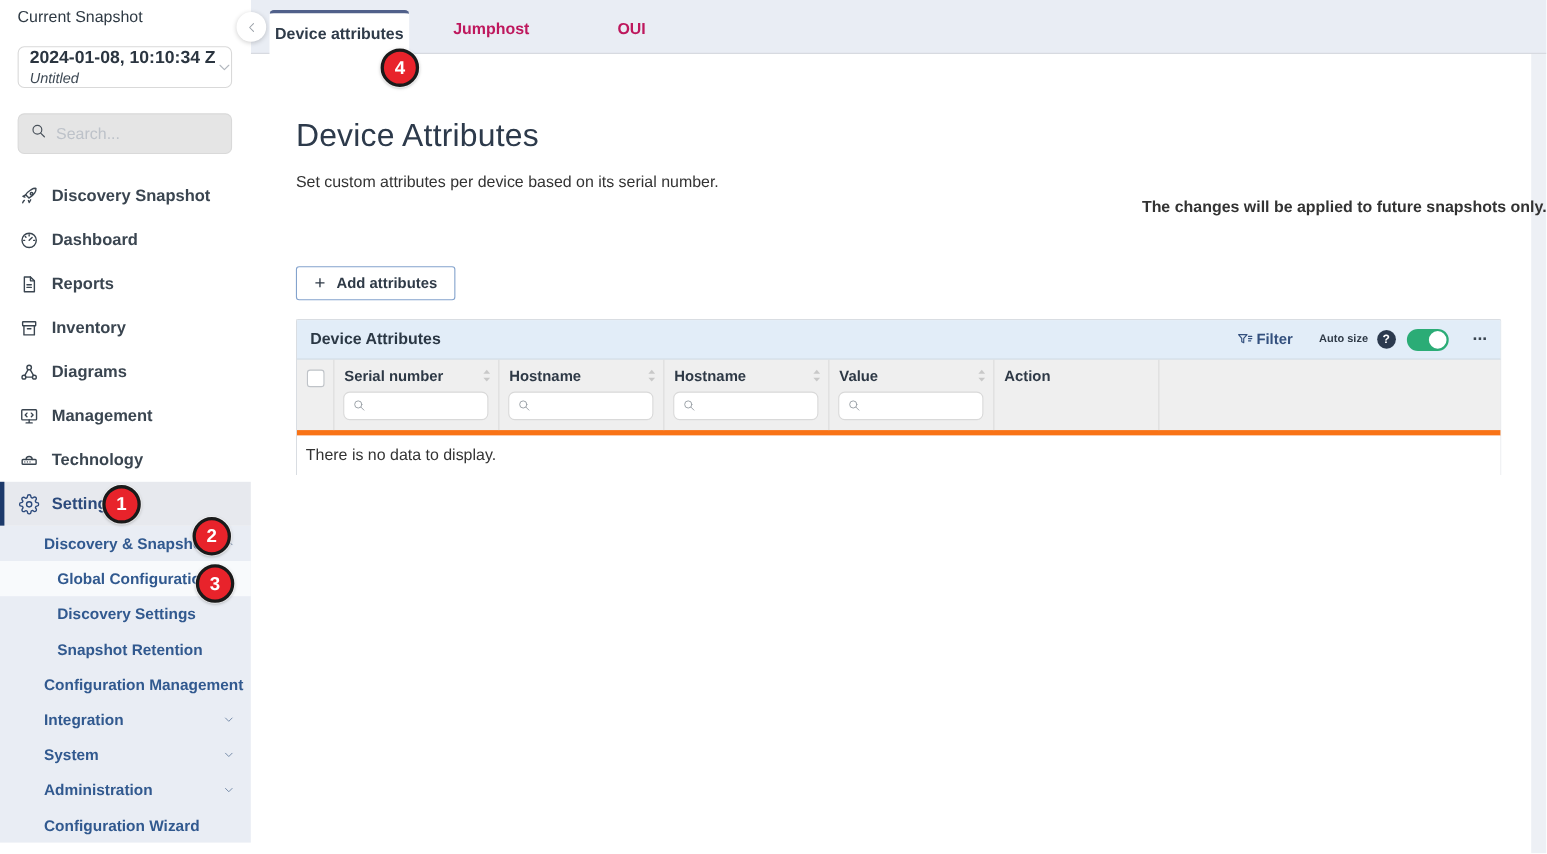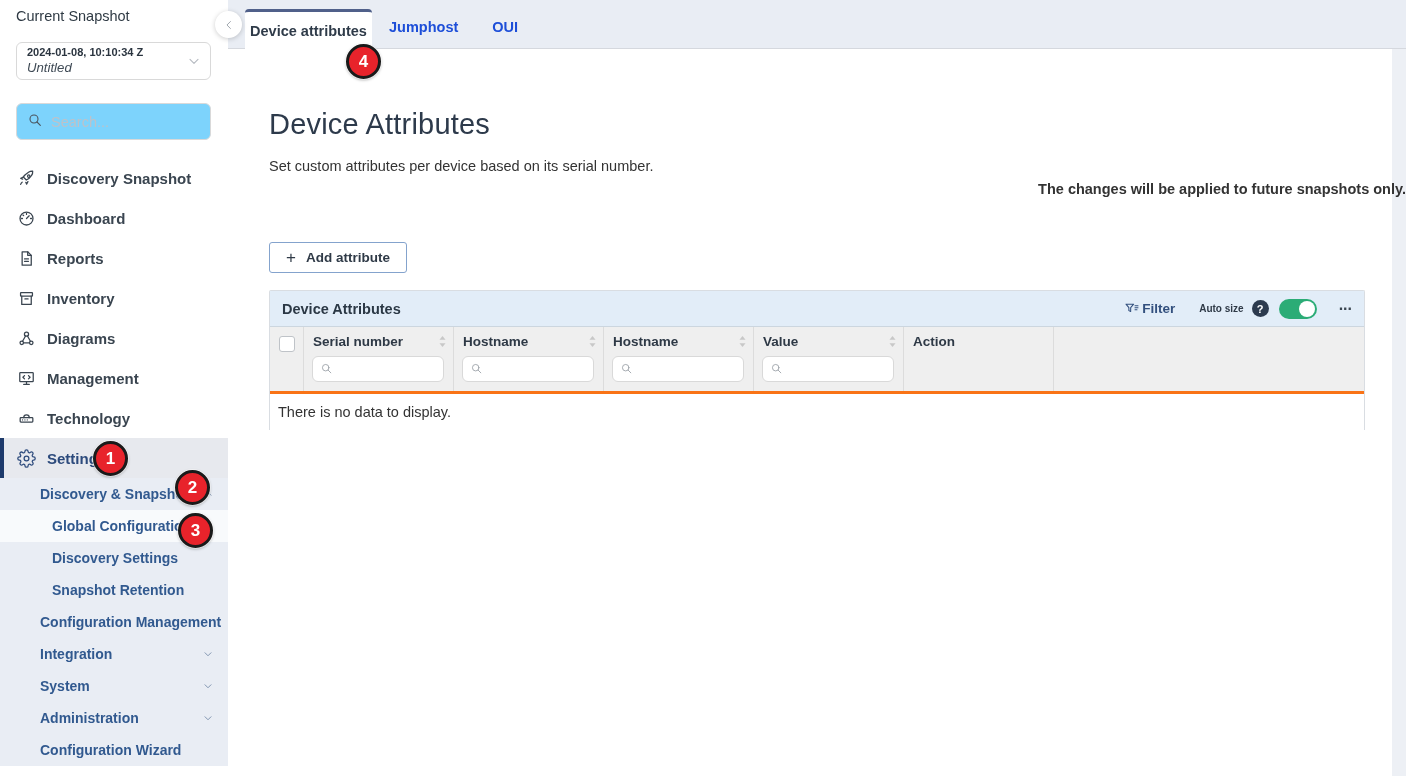--- a/index.html
+++ b/index.html
@@ -5,24 +5,24 @@
   * { margin:0; padding:0; box-sizing:border-box; }
   html,body { width:1406px; height:776px; overflow:hidden; }
   body { font-family:"Liberation Sans","DejaVu Sans",sans-serif; background:#fff; color:#333; }
   .app { position:relative; width:1406px; height:776px; overflow:hidden; background:#fff; }
 
   
   .sidebar { position:absolute; left:0; top:0; width:228px; height:776px; background:#fff; z-index:2; }
   .cs-label { position:absolute; left:16px; top:8px; font-size:14.5px; color:#2f3a44; }
   .snapshot-select { position:absolute; left:16px; top:42px; width:195px; height:38px; border:1px solid #d9d9d9; border-radius:6px; background:#fff; display:flex; align-items:center; padding:2px 8px 2px 10px; cursor:pointer; }
   .ss-text { flex:1; line-height:1.22; }
-  .ss-value { font-size:11px; font-weight:700; color:#2b3540; white-space:nowrap; }
+  .ss-value { font-size:16px; font-weight:700; color:#2b3540; white-space:nowrap; }
   .ss-sub { font-size:13.2px; font-style:italic; color:#3f4a55; }
   .ss-chev { color:#b3b8bf; display:flex; }
-  .search-box { position:absolute; left:16px; top:103px; width:195px; height:37px; border:1px solid #d9d9d9; border-radius:6px; background:#7dd3fc; display:flex; align-items:center; padding:0 10px; }
+  .search-box { position:absolute; left:16px; top:103px; width:195px; height:37px; border:1px solid #d9d9d9; border-radius:6px; background:#e5e5e5; display:flex; align-items:center; padding:0 10px; }
   .search-box svg { color:#4a525b; flex:0 0 auto; }
   .search-box input { border:none; outline:none; flex:1; margin-left:8px; font-size:14.5px; color:#333; background:transparent; font-family:inherit; }
   .search-box input::placeholder { color:#bdc2c9; }
 
   .menu { position:absolute; left:0; top:158px; right:0; }
   .menu-item { height:40px; display:flex; align-items:center; padding-left:16px; cursor:pointer; color:#3a4550; }
   .menu-item .mi-icon { width:20px; height:20px; display:flex; align-items:center; justify-content:center; color:#3a4550; }
   .menu-item .mi-label { margin-left:11px; font-size:15px; font-weight:700; }
   .menu-item.active { background:#e7e9ee; border-left:4px solid #1d3a6b; padding-left:12px; color:#2c4a7c; }
   .menu-item.active .mi-icon { color:#2c4a7c; }
@@ -33,21 +33,21 @@
   .sub-item.lvl2 { padding-left:52px; }
   .sub-item.selected { background:#f8fafc; }
   .sub-chev { position:absolute; right:14px; top:10px; color:#68809f; display:flex; }
 
   .collapse-btn { position:absolute; left:215px; top:11px; width:27px; height:27px; border-radius:50%; background:#fff; box-shadow:0 1px 5px rgba(0,0,0,0.2); display:flex; align-items:center; justify-content:center; color:#9aa0a8; cursor:pointer; z-index:6; }
 
   
   .main { position:absolute; left:228px; top:0; right:0; height:776px; background:#fff; }
   .right-strip { position:absolute; right:0; top:0; width:14px; height:776px; background:#edf0f5; z-index:0; }
   .tabbar { position:relative; z-index:1; height:49px; background:#e9edf4; border-bottom:1px solid #d5d8de; display:flex; align-items:flex-end; padding-left:17px; }
-  .tab { height:43px; display:flex; align-items:center; padding:0 17px; font-size:14.5px; font-weight:600; color:#1d4ed8; cursor:pointer; }
+  .tab { height:43px; display:flex; align-items:center; padding:0 40px; font-size:14.5px; font-weight:600; color:#be185d; cursor:pointer; }
   .tab.active { height:40px; width:127px; padding:0; justify-content:center; background:#fff; border-top:3px solid #50608a; border-radius:4px 4px 0 0; margin-bottom:-1px; color:#2f3b49; }
 
   .content { position:relative; z-index:1; padding:0 0 0 41px; }
   h1.page-title { margin-top:59px; font-size:29px; font-weight:500; color:#2d3a4b; letter-spacing:0.2px; }
   .desc { margin-top:15px; font-size:14.5px; color:#333; line-height:1.45; }
   .desc.bold { margin-top:2px; font-weight:700;text-align:right; }
   .add-btn { margin-top:42px; height:31px; display:inline-flex; align-items:center; gap:10px; padding:0 16px; background:#fff; border:1px solid #84a3cd; border-radius:3px; font-family:inherit; font-size:13.5px; font-weight:700; color:#2f3a47; cursor:pointer; }
   .add-btn .plus { font-size:17px; font-weight:400; line-height:1; }
 
   
@@ -55,21 +55,21 @@
   .panel-head { height:36px; background:#e2edf8; border-bottom:1px solid #ccd6df; display:flex; align-items:center; padding:0 12px; }
   .panel-title { font-size:14.5px; font-weight:600; color:#2b3845; }
   .panel-tools { margin-left:auto; display:flex; align-items:center; }
   .tool-filter { display:flex; align-items:center; gap:2px; color:#33507e; font-size:13.5px; font-weight:700; cursor:pointer; }
   .tool-autosize { margin-left:24px; font-size:10px; font-weight:700; color:#2f3a47; }
   .help-dot { margin-left:8px; width:17px; height:17px; border-radius:50%; background:#2c3a4e; color:#fff; font-size:11px; font-weight:700; display:flex; align-items:center; justify-content:center; cursor:pointer; }
   .toggle { margin-left:10px; width:38px; height:20px; border-radius:10px; background:#2bac76; position:relative; cursor:pointer; }
   .toggle .knob { position:absolute; right:2px; top:2px; width:16px; height:16px; border-radius:50%; background:#fff; }
   .dots { margin-left:22px; font-size:16px; font-weight:700; color:#3a4550; line-height:0; padding-bottom:8px; cursor:pointer; }
 
-  .grid-head { display:flex; background:#efefef; border-bottom:3px solid #f97316; }
+  .grid-head { display:flex; background:#efefef; border-bottom:5px solid #f97316; }
   .gcell { border-right:1px solid #dcdcdc; }
   .gcell.check { width:34px; display:flex; justify-content:center; padding-top:9px; }
   .checkbox { width:16px; height:16px; border:1px solid #bfc3c8; border-radius:3px; background:#fff; cursor:pointer; }
   .gcell.col { width:150px; }
   .gcell.filler { flex:1; border-right:none; }
   .col-label { position:relative; height:29px; display:flex; align-items:center; padding-left:9px; font-size:13.5px; font-weight:700; color:#2e3946; }
   .sort { position:absolute; right:6px; top:8px; }
   .filt { position:relative; margin:0 9px 9px 8px; height:26px; }
   .filt input { width:100%; height:26px; border:1px solid #d9d9d9; border-radius:6px; background:#fff; outline:none; padding:0 6px 0 26px; font-size:13px; font-family:inherit; color:#333; }
   .filt svg { position:absolute; left:8px; top:6px; color:#999fa6; }
@@ -266,21 +266,21 @@
       <div class="tab">OUI</div>
     </div>
 
     <div class="content">
       <h1 class="page-title">Device Attributes</h1>
       <p class="desc">Set custom attributes per device based on its serial number.</p>
       <p class="desc bold">The changes will be applied to future snapshots only.</p>
 
       <button class="add-btn">
         <span class="plus">+</span>
-        <span>Add attribute</span>
+        <span>Add attributes</span>
       </button>
 
       <section class="panel">
         <header class="panel-head">
           <div class="panel-title">Device Attributes</div>
           <div class="panel-tools">
             <div class="tool-filter">
               <svg class="ic" width="16" height="15" viewBox="0 0 24 20">
                   <path d="M3 3.5h11.5L10 8.8v5.7l-2.7-1.3V8.8z"></path>
                   <path d="M16.5 6h4.5M16.5 9h4.5M16.5 12h3"></path>

